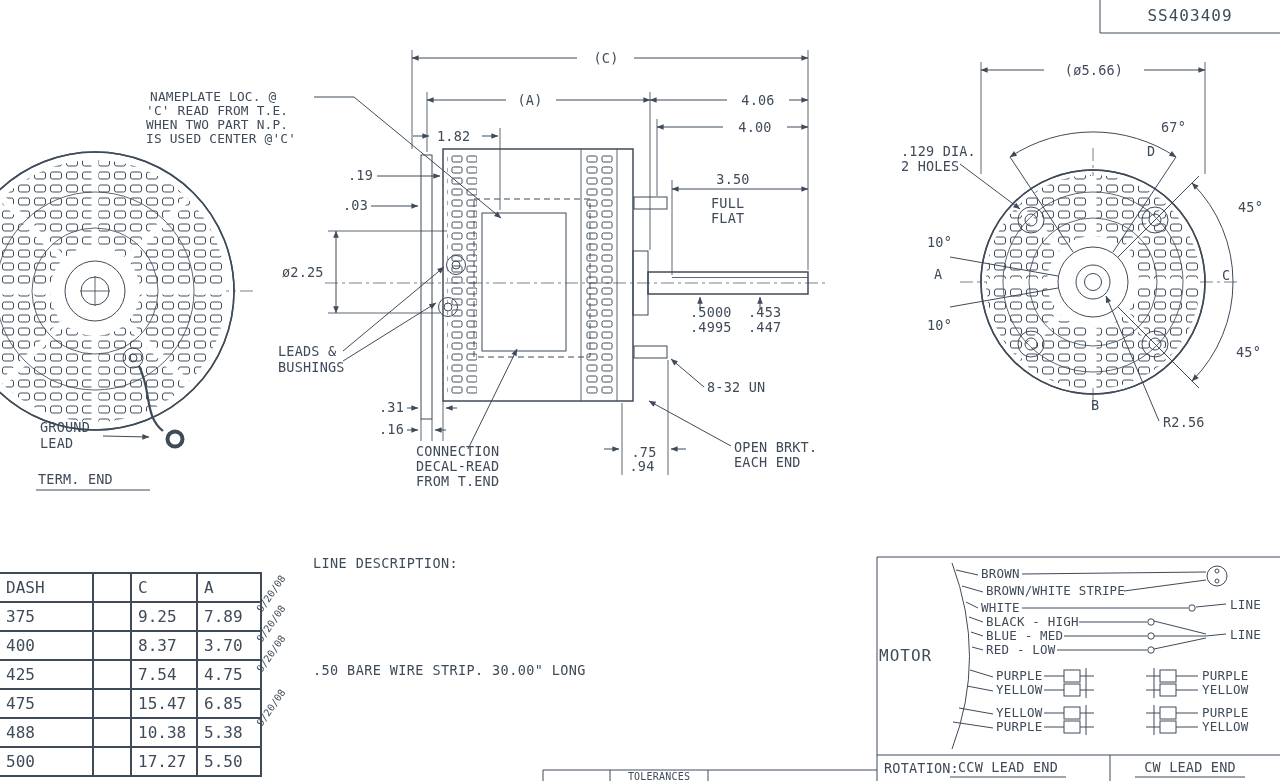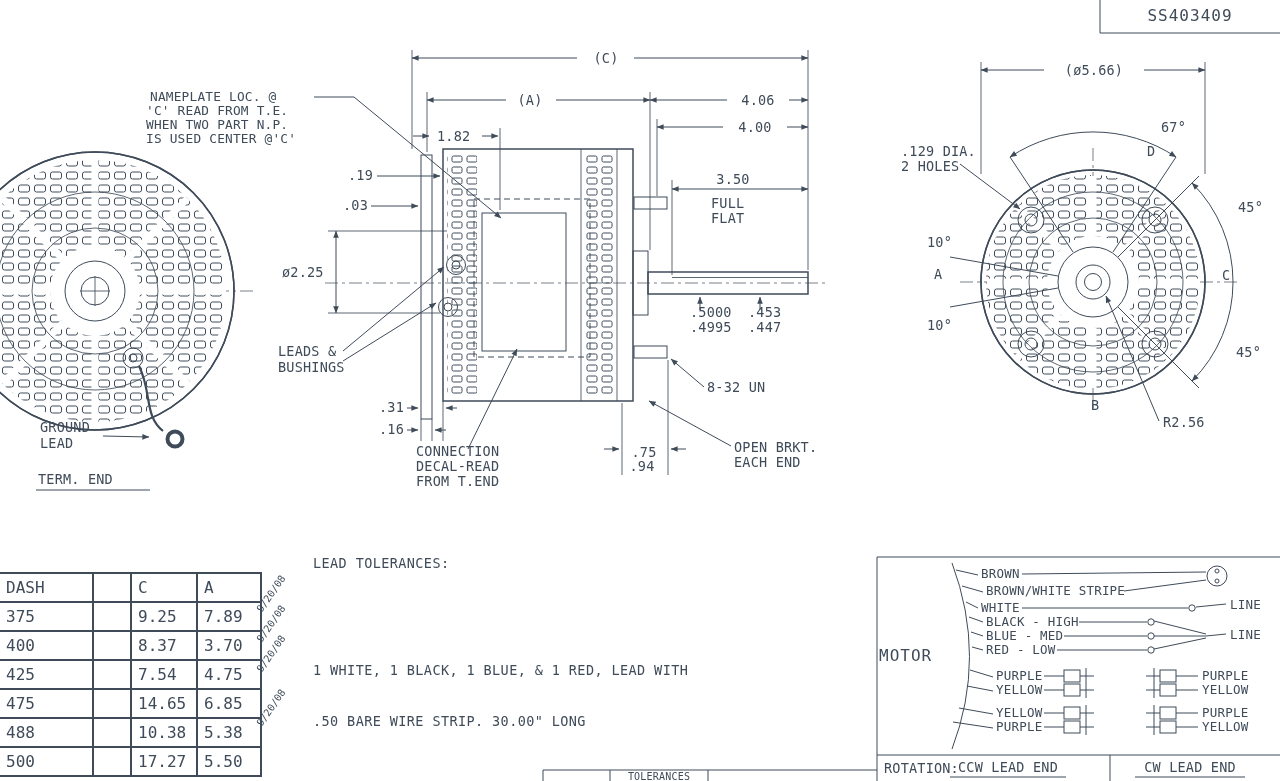--- a/index.html
+++ b/index.html
@@ -392,21 +392,21 @@
   </tr>
   <tr>
     <td class="c1">425</td>
     <td class="c2"></td>
     <td class="c3">7.54</td>
     <td class="c4">4.75</td>
   </tr>
   <tr>
     <td class="c1">475</td>
     <td class="c2"></td>
-    <td class="c3">14.65</td>
+    <td class="c3">15.47</td>
     <td class="c4">6.85</td>
   </tr>
   <tr>
     <td class="c1">488</td>
     <td class="c2"></td>
     <td class="c3">10.38</td>
     <td class="c4">5.38</td>
   </tr>
   <tr>
     <td class="c1">500</td>
@@ -416,21 +416,20 @@
   </tr>
 </tbody>
   </table>
 
 <div class="stamp" style="left:250px; top:588px;">9/20/08</div>
 <div class="stamp" style="left:250px; top:618px;">9/20/08</div>
 <div class="stamp" style="left:250px; top:648px;">9/20/08</div>
 <div class="stamp" style="left:250px; top:702px;">9/20/08</div>
 
 <div class="leaddesc">
-  <div class="ld-title">LEAD TOLERANCES:</div>
+  <div class="ld-title">LINE DESCRIPTION:</div>
   <div class="ld-p">
-    <div>1 WHITE, 1 BLACK, 1 BLUE, &amp; 1 RED, LEAD WITH</div>
     <div>.50 BARE WIRE STRIP. 30.00" LONG</div>
   </div>
   
   
   
 </div>
 
 </body></html>

